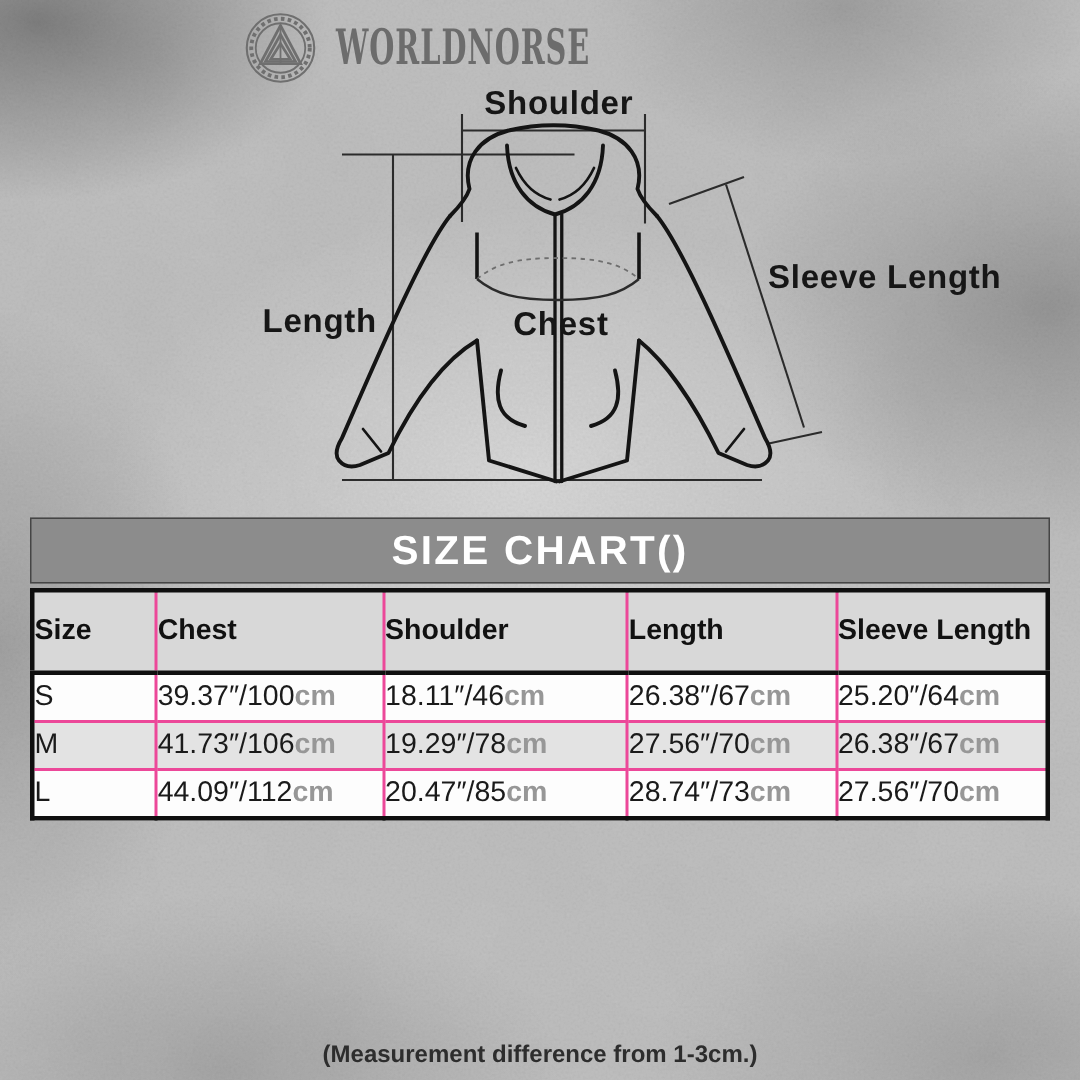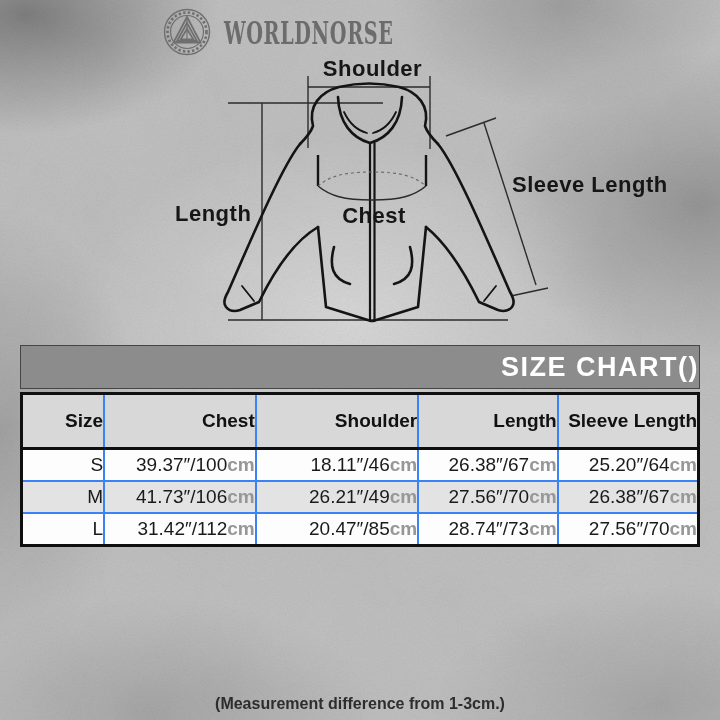--- a/index.html
+++ b/index.html
@@ -33,26 +33,26 @@
   .diagram svg{position:absolute;left:0;top:0;}
   .lbl{position:absolute;font-weight:bold;font-size:22px;color:#161616;letter-spacing:.5px;}
   .lbl.shoulder{left:300px;top:1px;width:145px;text-align:center;}
   .lbl.length{left:175px;top:146px;}
   .lbl.chest{left:327px;top:148px;width:94px;text-align:center;}
   .lbl.sleeve{left:512px;top:117px;}
 
   
   .chart{position:absolute;left:20px;top:345px;width:680px;z-index:3;}
   .title-bar{height:44px;background:#8c8c8c;border:1px solid #454545;box-sizing:border-box;
-             display:flex;align-items:center;justify-content:flex-end;
+             display:flex;align-items:center;justify-content:center;
              color:#ffffff;font-weight:bold;font-size:27px;letter-spacing:1.5px;margin-bottom:3px;}
   .title-bar .small{font-size:17px;letter-spacing:1.5px;padding-top:3px;}
   table{width:100%;border-collapse:collapse;border:3px solid #0f0f0f;background:#fdfdfd;
         table-layout:fixed;}
-  th,td{border:2px solid #3b82f6;text-align:right;padding:0;}
+  th,td{border:2px solid #ec4899;text-align:left;padding:0;}
   thead th{height:52px;background:#d8d8d8;font-size:19px;font-weight:bold;color:#111;
            border-bottom:3px solid #0f0f0f;}
   tbody td{height:30px;font-size:19px;color:#1a1a1a;}
   tbody tr:nth-child(odd){background:#fdfdfd;}
   tbody tr:nth-child(even){background:#e3e3e3;}
   td .unit{color:#979797;font-weight:bold;}
   col.c-size{width:12.2%;} col.c-chest{width:22.4%;} col.c-shoulder{width:24%;}
   col.c-length{width:20.6%;} col.c-sleeve{width:20.8%;}
 
   .footnote{position:absolute;left:0;top:695px;width:720px;z-index:3;
@@ -160,27 +160,27 @@
       <tr>
         <td>S</td>
         <td><span>39.37″/100</span><span class="unit">cm</span></td>
         <td><span>18.11″/46</span><span class="unit">cm</span></td>
         <td><span>26.38″/67</span><span class="unit">cm</span></td>
         <td><span>25.20″/64</span><span class="unit">cm</span></td>
       </tr>
       <tr>
         <td>M</td>
         <td><span>41.73″/106</span><span class="unit">cm</span></td>
-        <td><span>26.21″/49</span><span class="unit">cm</span></td>
+        <td><span>19.29″/78</span><span class="unit">cm</span></td>
         <td><span>27.56″/70</span><span class="unit">cm</span></td>
         <td><span>26.38″/67</span><span class="unit">cm</span></td>
       </tr>
       <tr>
         <td>L</td>
-        <td><span>31.42″/112</span><span class="unit">cm</span></td>
+        <td><span>44.09″/112</span><span class="unit">cm</span></td>
         <td><span>20.47″/85</span><span class="unit">cm</span></td>
         <td><span>28.74″/73</span><span class="unit">cm</span></td>
         <td><span>27.56″/70</span><span class="unit">cm</span></td>
       </tr>
     </tbody>
   </table>
 </section>
 
 <div class="footnote">(Measurement difference from 1-3cm.)</div>
 

